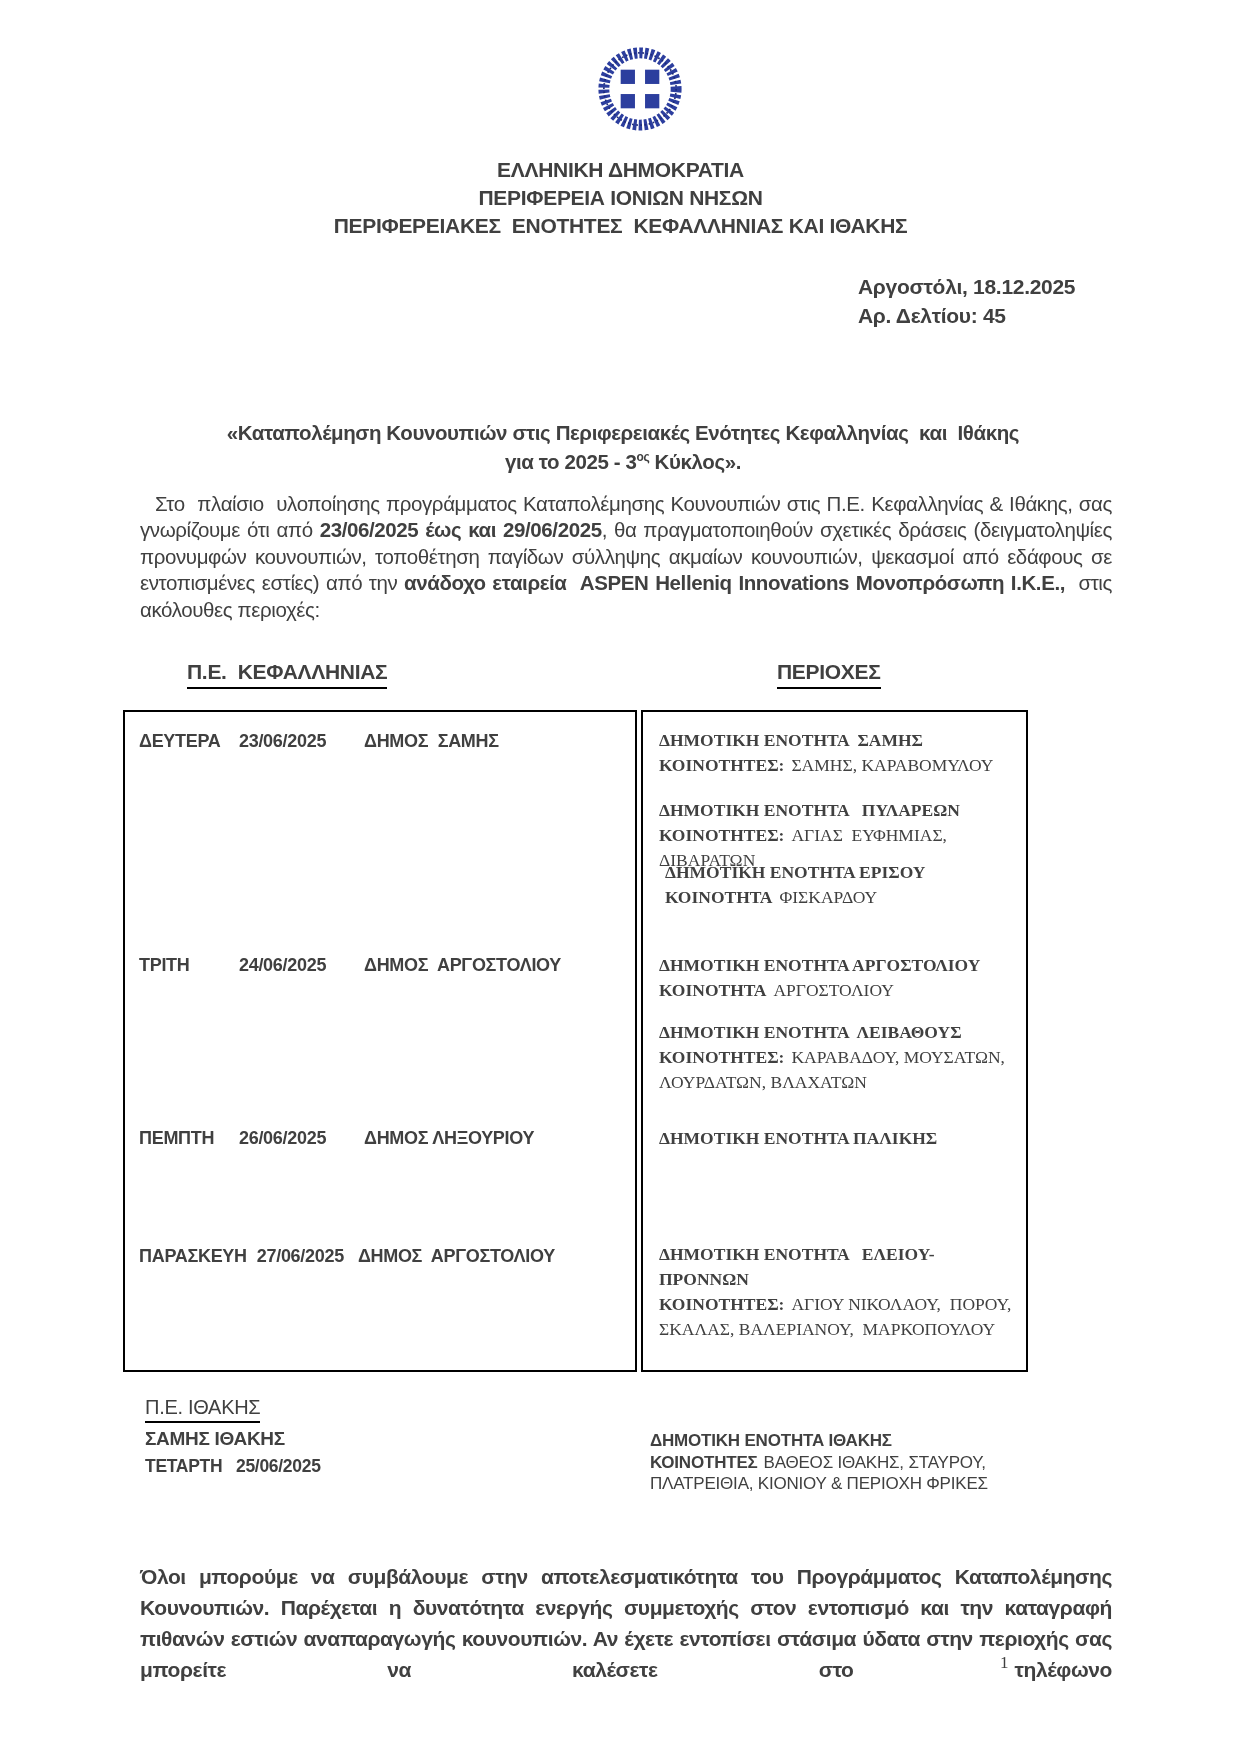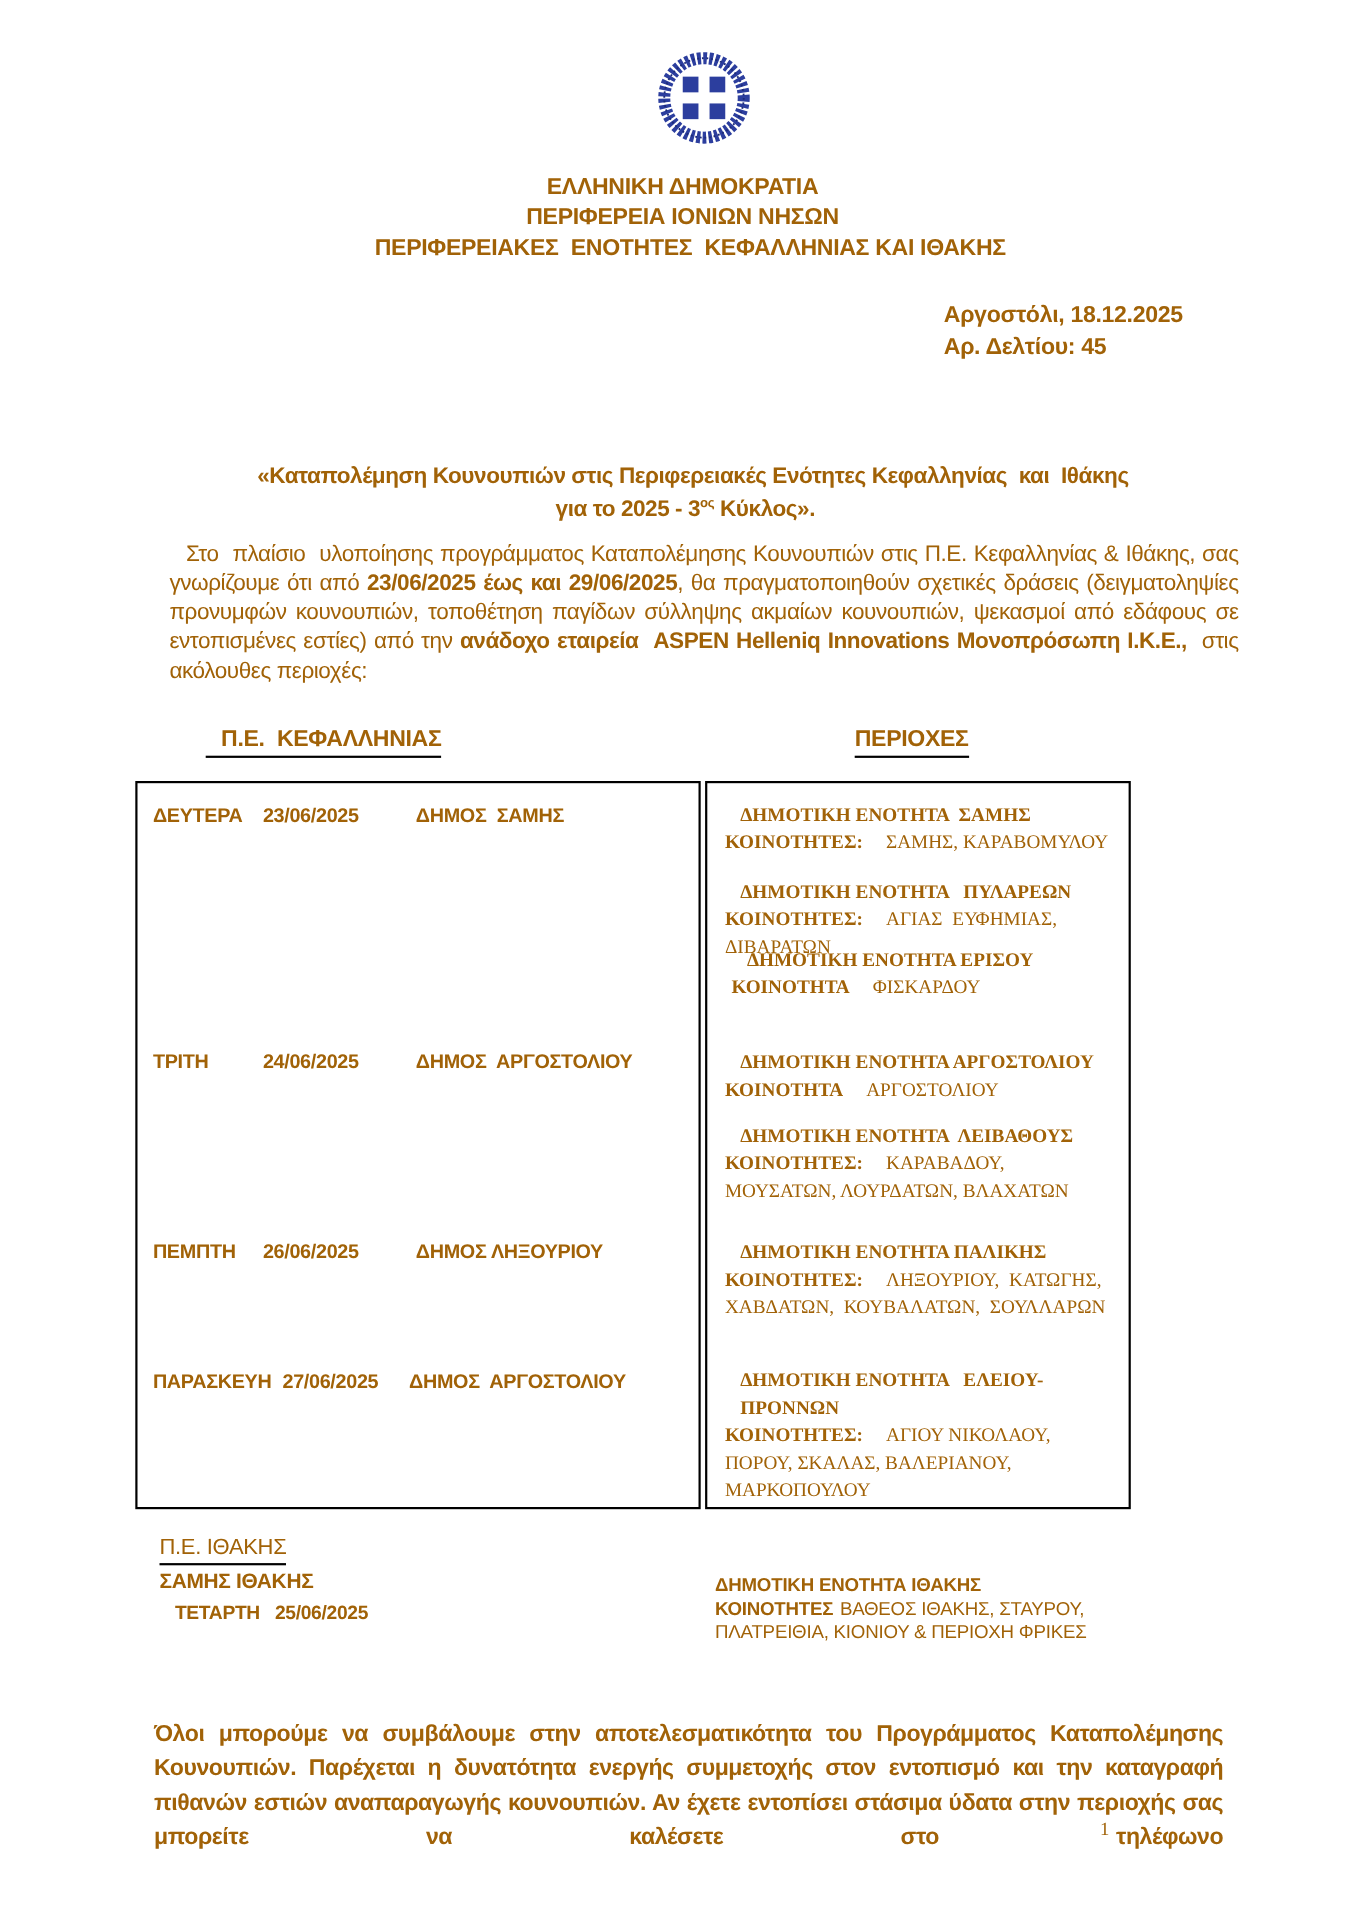--- a/index.html
+++ b/index.html
@@ -1,22 +1,22 @@
 <!DOCTYPE html>
 <html><head>
 <meta charset="utf-8">
 <style>
   html,body { margin:0; padding:0; background:#ffffff; }
   .page {
     position:relative; width:1241px; height:1755px; margin:0 auto;
-    background:#ffffff; color:#a16207;
+    background:#ffffff; color:#404040;
     font-family:"Liberation Sans", sans-serif;
     overflow:hidden;
   }
-  .pre { white-space:pre-wrap;padding-left:14px; }
+  .pre { white-space:pre-wrap; }
 
   
   .emblem { position:absolute; top:46px; left:598px; width:84px; height:86px; }
 
   
   .gov-header {
     position:absolute; top:156px; left:0; width:1241px;
     text-align:center; font-weight:bold; font-size:21px; line-height:28px;
     letter-spacing:-0.3px;
   }
@@ -171,21 +171,20 @@
       <div class="a-group" style="top:241px">
         <div class="a-unit pre">ΔΗΜΟΤΙΚΗ ΕΝΟΤΗΤΑ ΑΡΓΟΣΤΟΛΙΟΥ</div>
         <div><span class="a-label">ΚΟΙΝΟΤΗΤΑ</span><span class="pre">ΑΡΓΟΣΤΟΛΙΟΥ</span></div>
       </div>
       <div class="a-group" style="top:308px">
         <div class="a-unit pre">ΔΗΜΟΤΙΚΗ ΕΝΟΤΗΤΑ  ΛΕΙΒΑΘΟΥΣ</div>
         <div><span class="a-label">ΚΟΙΝΟΤΗΤΕΣ:</span><span class="pre">ΚΑΡΑΒΑΔΟΥ, ΜΟΥΣΑΤΩΝ, ΛΟΥΡΔΑΤΩΝ, ΒΛΑΧΑΤΩΝ</span></div>
       </div>
       <div class="a-group" style="top:414px">
         <div class="a-unit pre">ΔΗΜΟΤΙΚΗ ΕΝΟΤΗΤΑ ΠΑΛΙΚΗΣ</div>
-        <div><span class="a-label">ΚΟΙΝΟΤΗΤΕΣ:</span><span class="pre">ΛΗΞΟΥΡΙΟΥ,  ΚΑΤΩΓΗΣ, ΧΑΒΔΑΤΩΝ,  ΚΟΥΒΑΛΑΤΩΝ,  ΣΟΥΛΛΑΡΩΝ</span></div>
       </div>
       <div class="a-group" style="top:530px">
         <div class="a-unit pre">ΔΗΜΟΤΙΚΗ ΕΝΟΤΗΤΑ   ΕΛΕΙΟΥ-ΠΡΟΝΝΩΝ</div>
         <div><span class="a-label">ΚΟΙΝΟΤΗΤΕΣ:</span><span class="pre">ΑΓΙΟΥ ΝΙΚΟΛΑΟΥ,  ΠΟΡΟΥ, ΣΚΑΛΑΣ, ΒΑΛΕΡΙΑΝΟΥ,  ΜΑΡΚΟΠΟΥΛΟΥ</span></div>
       </div>
     </div>
   </div>
 
   <div class="ithaki-left">
     <div><span class="ithaki-title">Π.Ε. ΙΘΑΚΗΣ</span></div>

